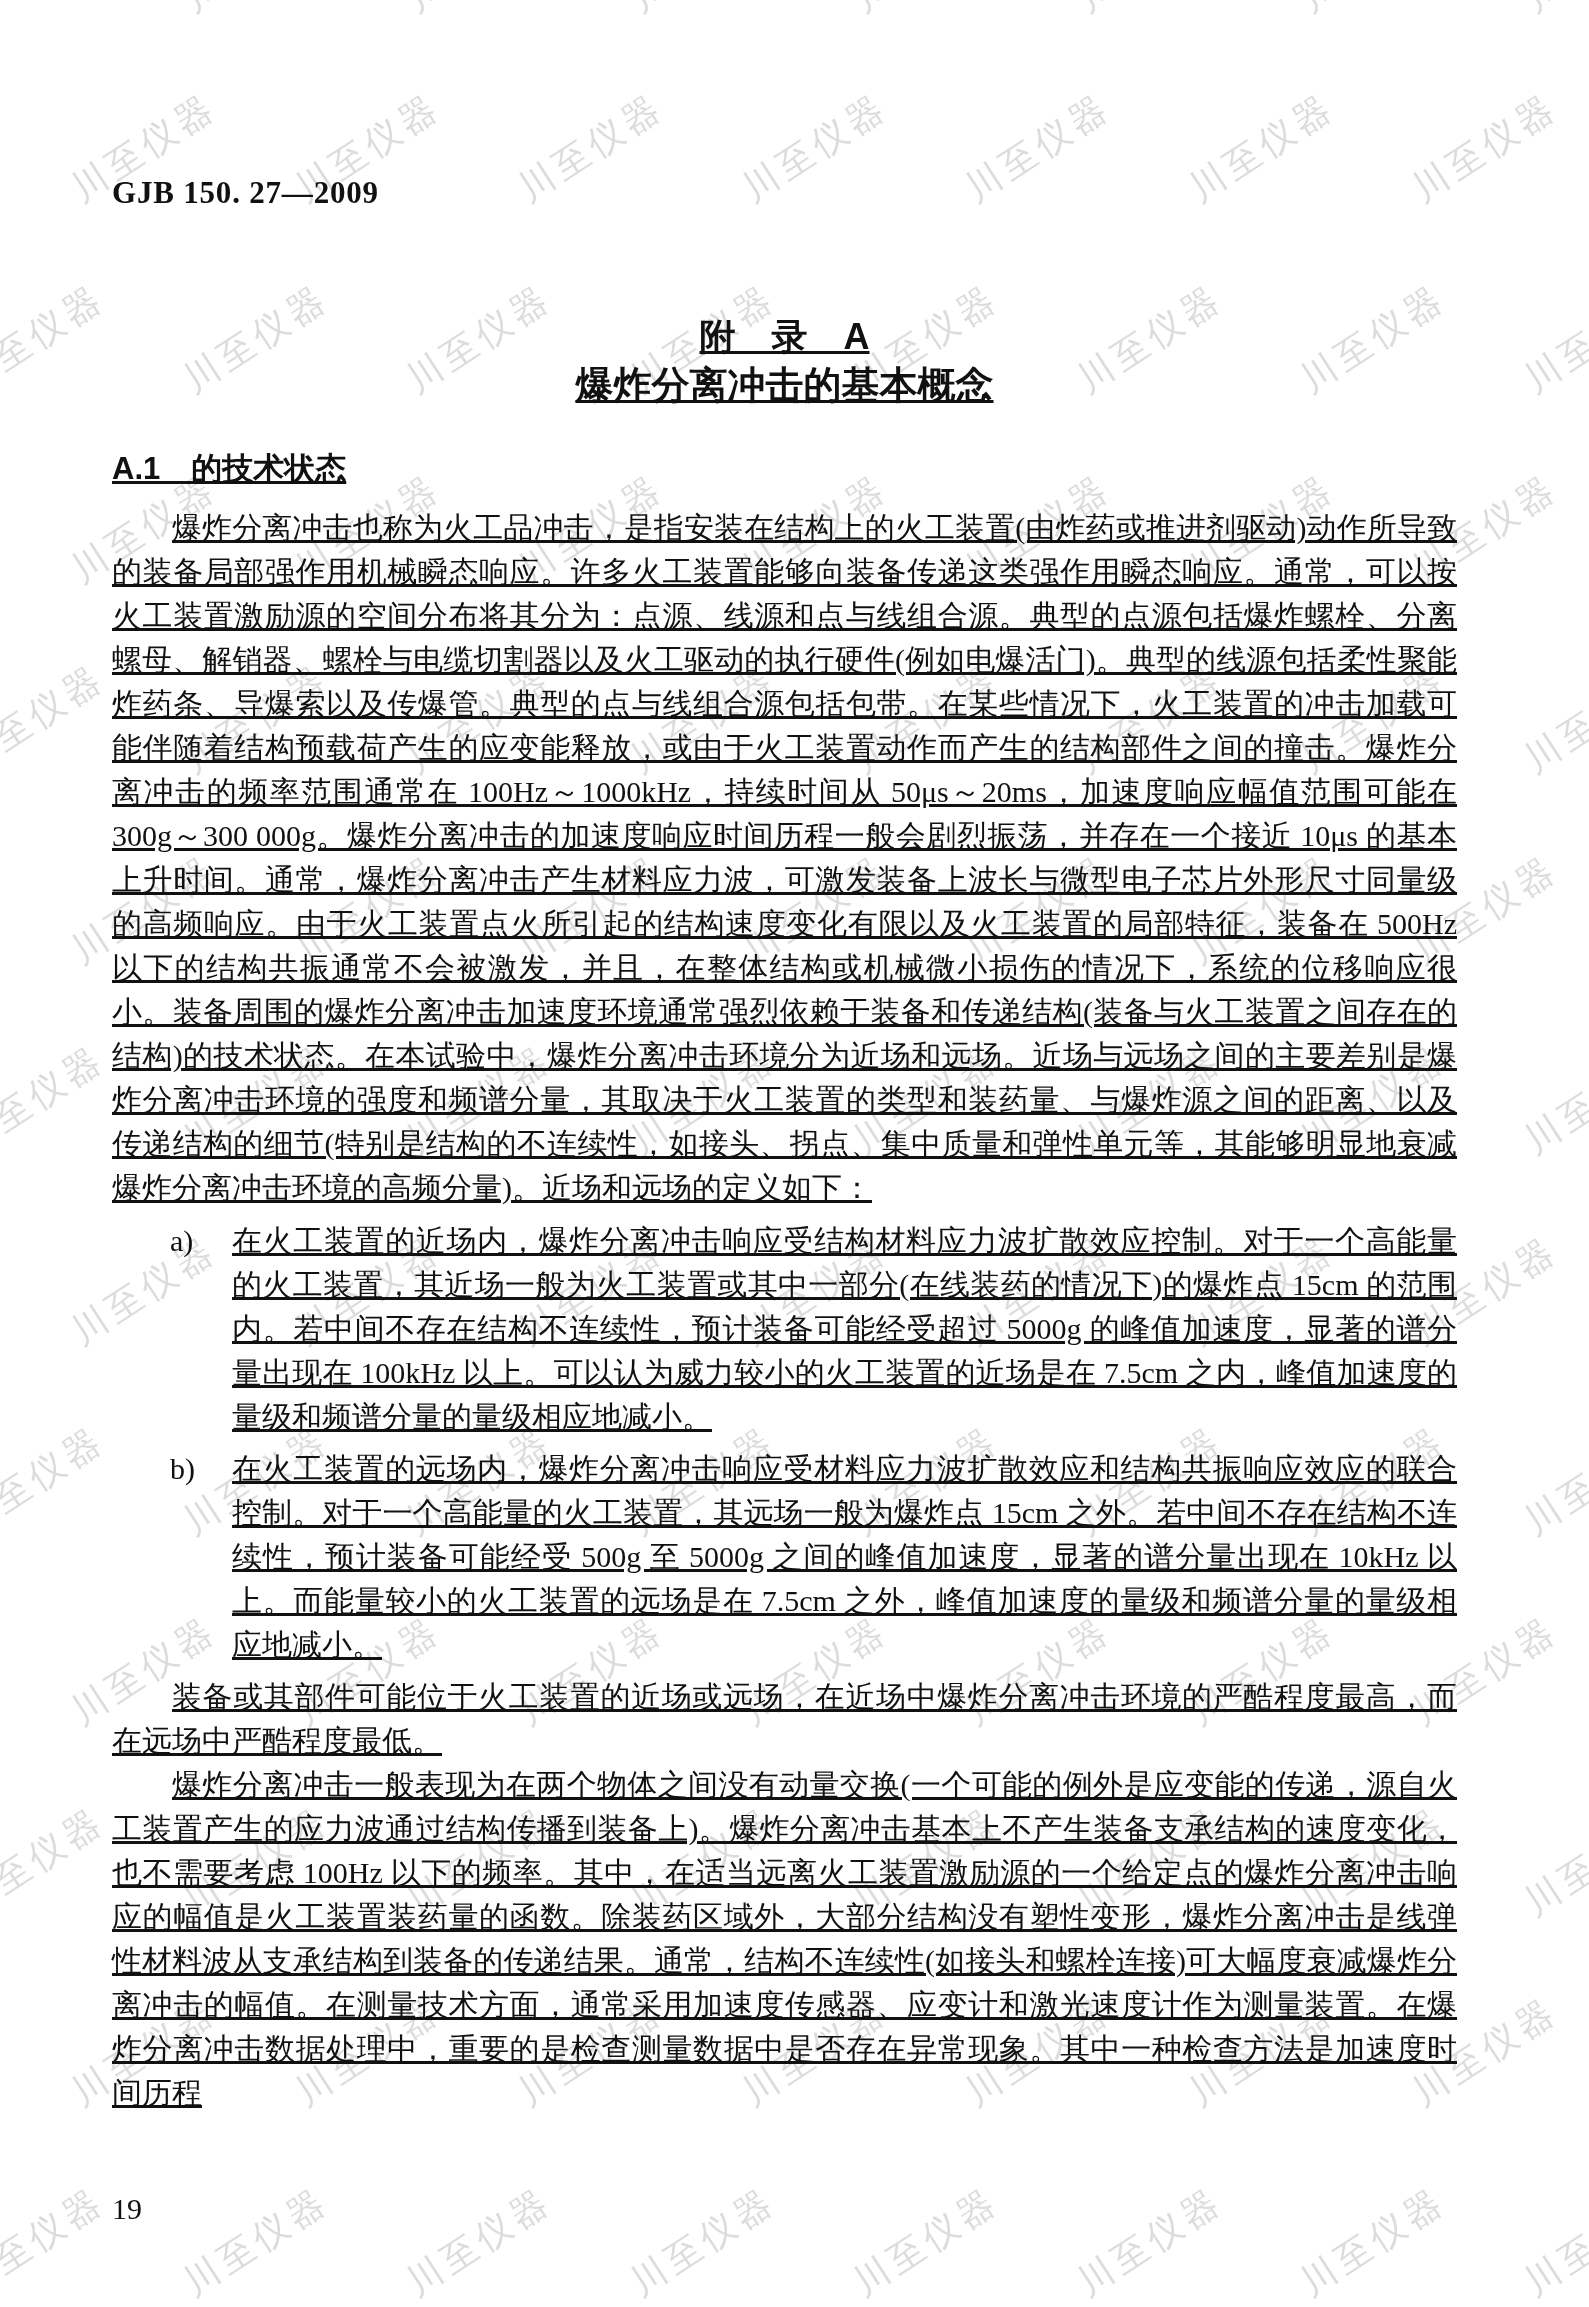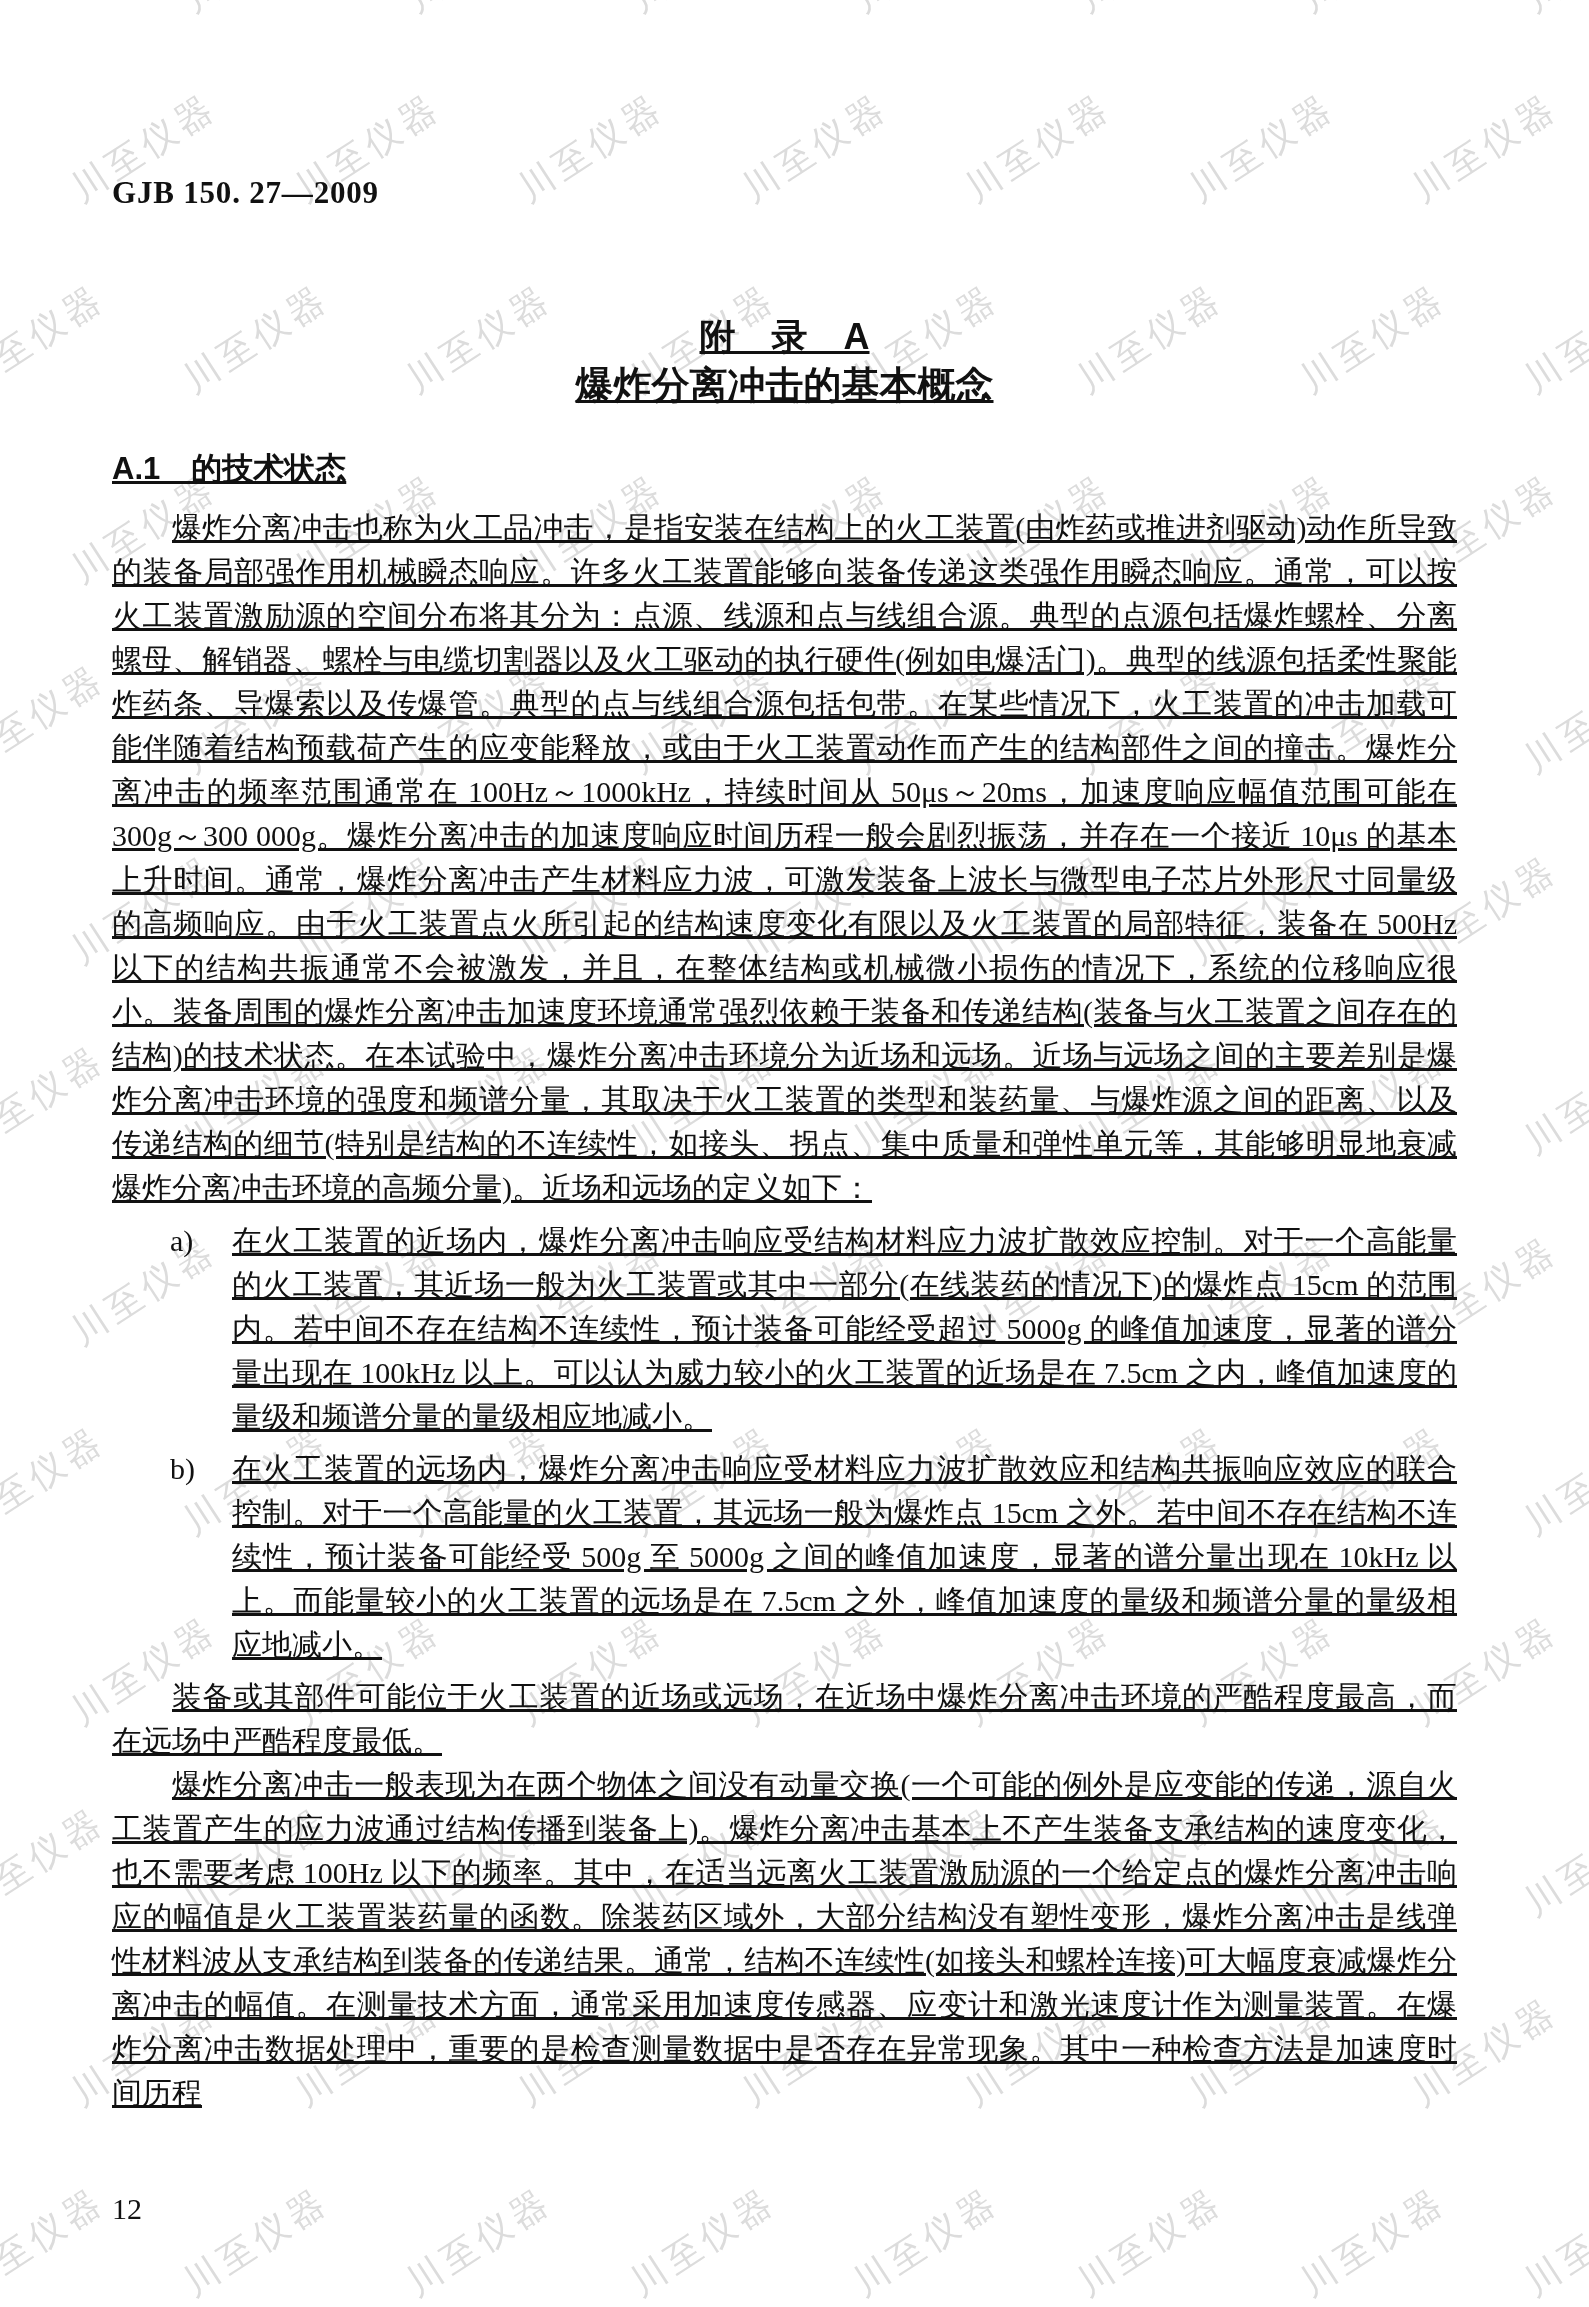--- a/index.html
+++ b/index.html
@@ -237,16 +237,16 @@
       <span>在火工装置的远场内，爆炸分离冲击响应受材料应力波扩散效应和结构共振响应效应的联合控制。对于一个高能量的火工装置，其远场一般为爆炸点 15cm 之外。若中间不存在结构不连续性，预计装备可能经受 500g 至 5000g 之间的峰值加速度，显著的谱分量出现在 10kHz 以上。而能量较小的火工装置的远场是在 7.5cm 之外，峰值加速度的量级和频谱分量的量级相应地减小。</span>
     </div>
 
     <p class="para indent closing">装备或其部件可能位于火工装置的近场或远场，在近场中爆炸分离冲击环境的严酷程度最高，而在远场中严酷程度最低。</p>
 
 
     <p class="para indent">爆炸分离冲击一般表现为在两个物体之间没有动量交换(一个可能的例外是应变能的传递，源自火工装置产生的应力波通过结构传播到装备上)。爆炸分离冲击基本上不产生装备支承结构的速度变化，也不需要考虑 100Hz 以下的频率。其中，在适当远离火工装置激励源的一个给定点的爆炸分离冲击响应的幅值是火工装置装药量的函数。除装药区域外，大部分结构没有塑性变形，爆炸分离冲击是线弹性材料波从支承结构到装备的传递结果。通常，结构不连续性(如接头和螺栓连接)可大幅度衰减爆炸分离冲击的幅值。在测量技术方面，通常采用加速度传感器、应变计和激光速度计作为测量装置。在爆炸分离冲击数据处理中，重要的是检查测量数据中是否存在异常现象。其中一种检查方法是加速度时间历程</p>
 
   </main>
 
-  <div class="page-number">12</div>
+  <div class="page-number">19</div>
 
 </div>
 
 
 </body></html>

